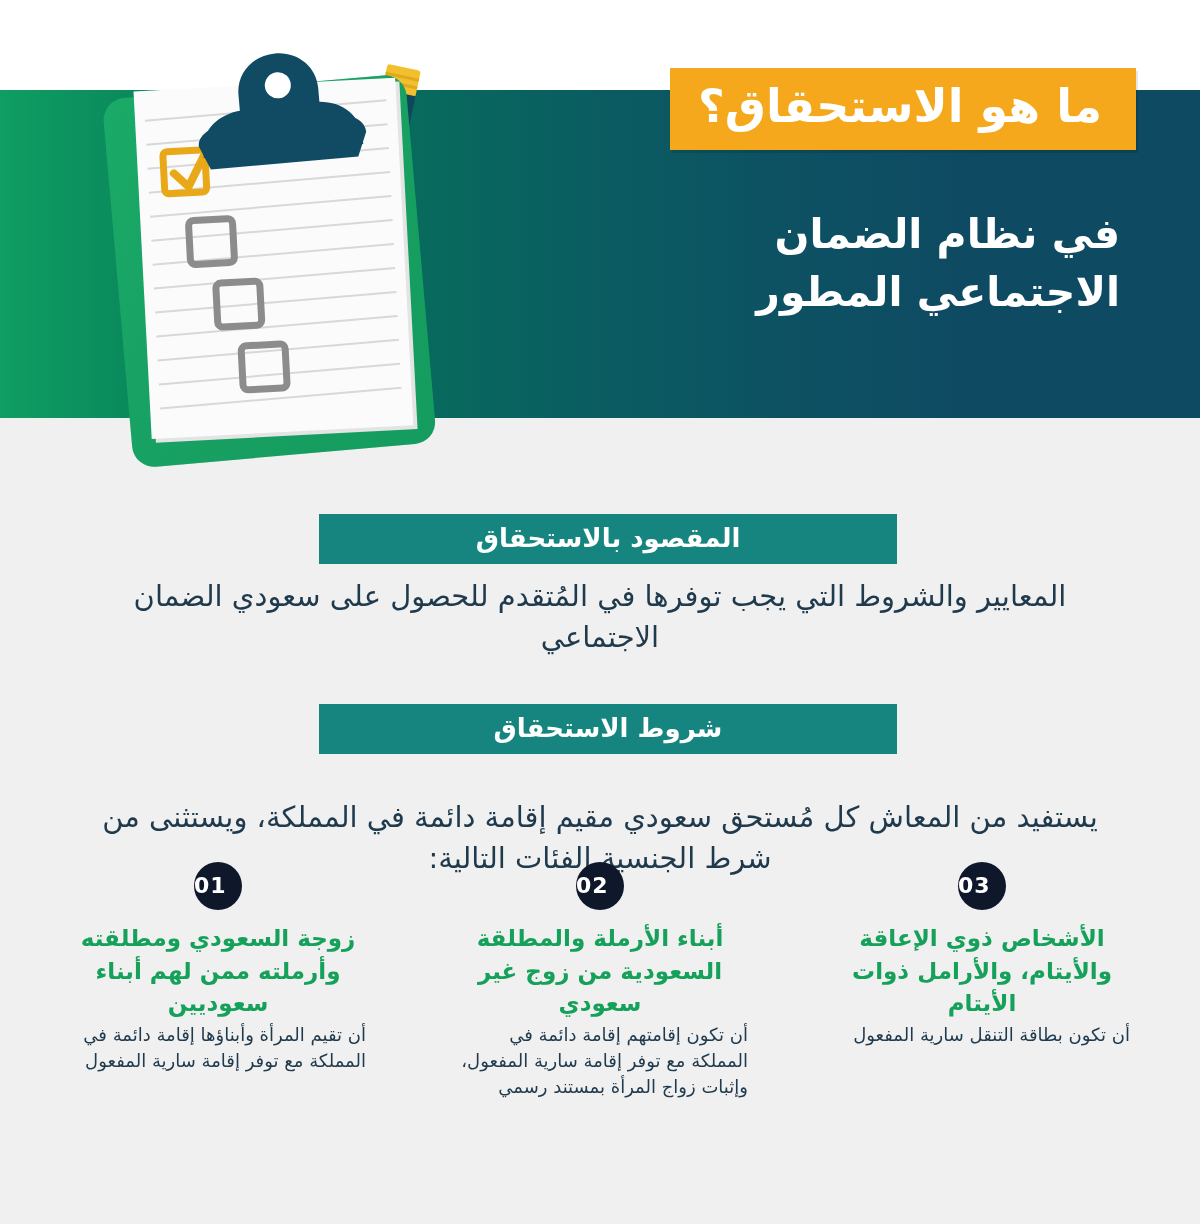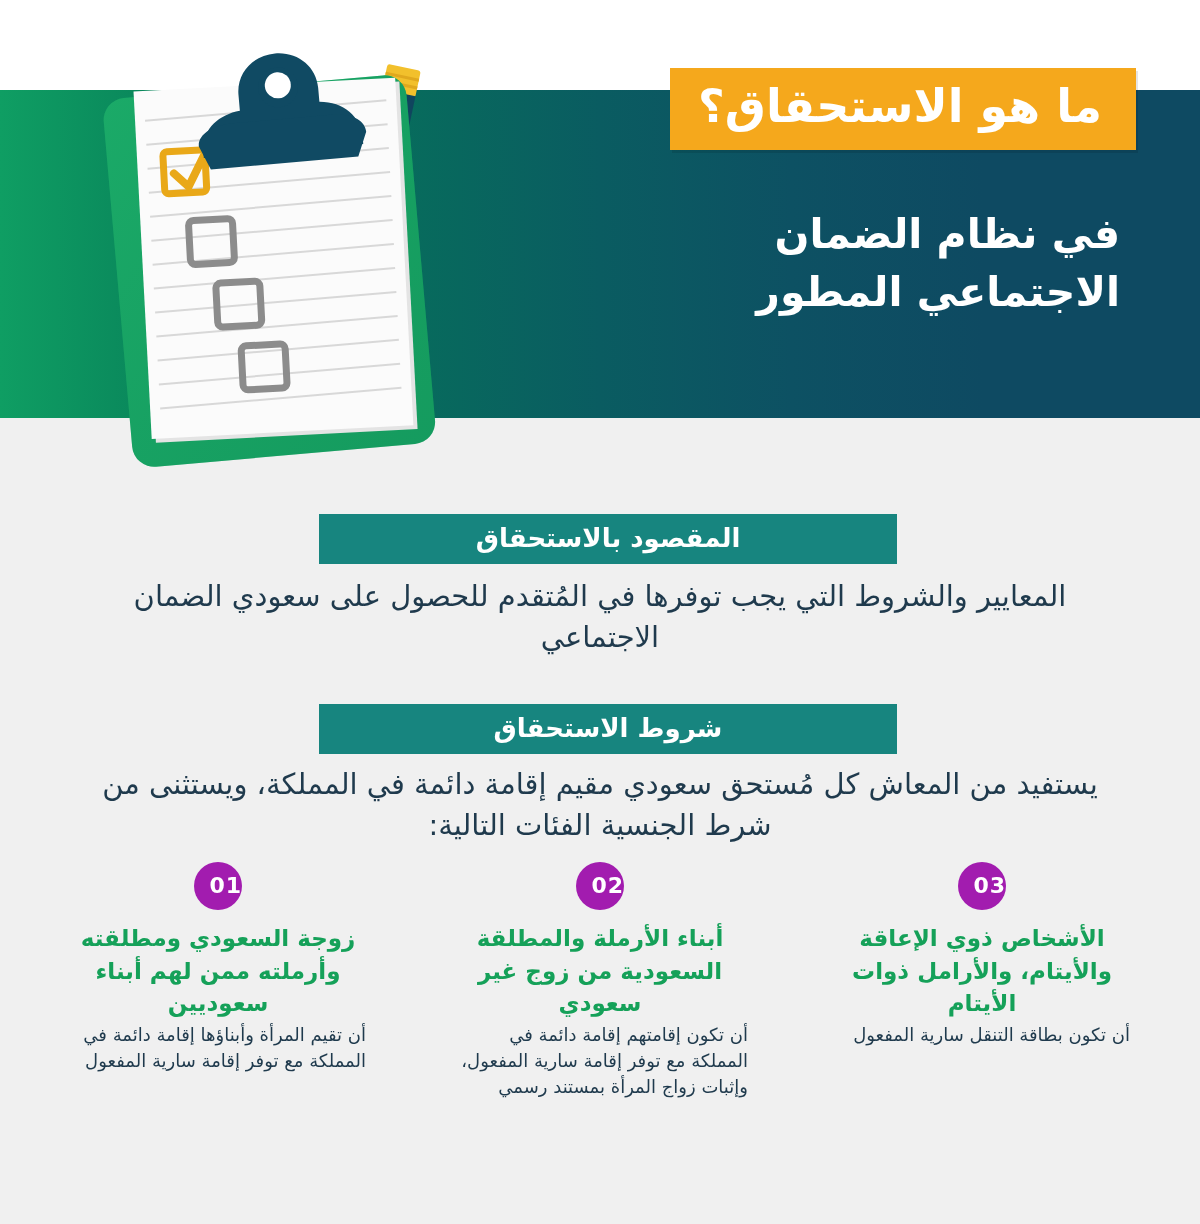--- a/index.html
+++ b/index.html
@@ -116,21 +116,21 @@
     position: absolute;
     left: 50%;
     transform: translateX(-50%);
     width: 1020px;
     text-align: center;
     color: #1f3a4d;
     font-size: 29px;
     line-height: 1.42;
   }
   #sec1-body { top: 576px; }
-  #sec2-body { top: 764px; }
+  #sec2-body { top: 797px; }
 
   
   .cols {
     position: absolute;
     left: 50%;
     transform: translateX(-50%);
     top: 862px;
     width: 1060px;
     display: flex;
     flex-direction: row;
@@ -139,26 +139,26 @@
     gap: 38px;
   }
   .col {
     width: 296px;
     text-align: center;
   }
   .badge {
     width: 48px;
     height: 48px;
     border-radius: 50%;
-    background: #a21caf;
+    background: #0f172a;
     color: #ffffff;
     font-size: 22px;
     font-weight: bold;
     line-height: 48px;
-    text-align: right;
+    text-align: left;
     margin: 0 auto 12px auto;
     letter-spacing: 1px;
   }
   .col-title {
     color: #15a159;
     font-size: 23px;
     font-weight: bold;
     line-height: 1.42;
     text-align: center;
     margin-bottom: 2px;

